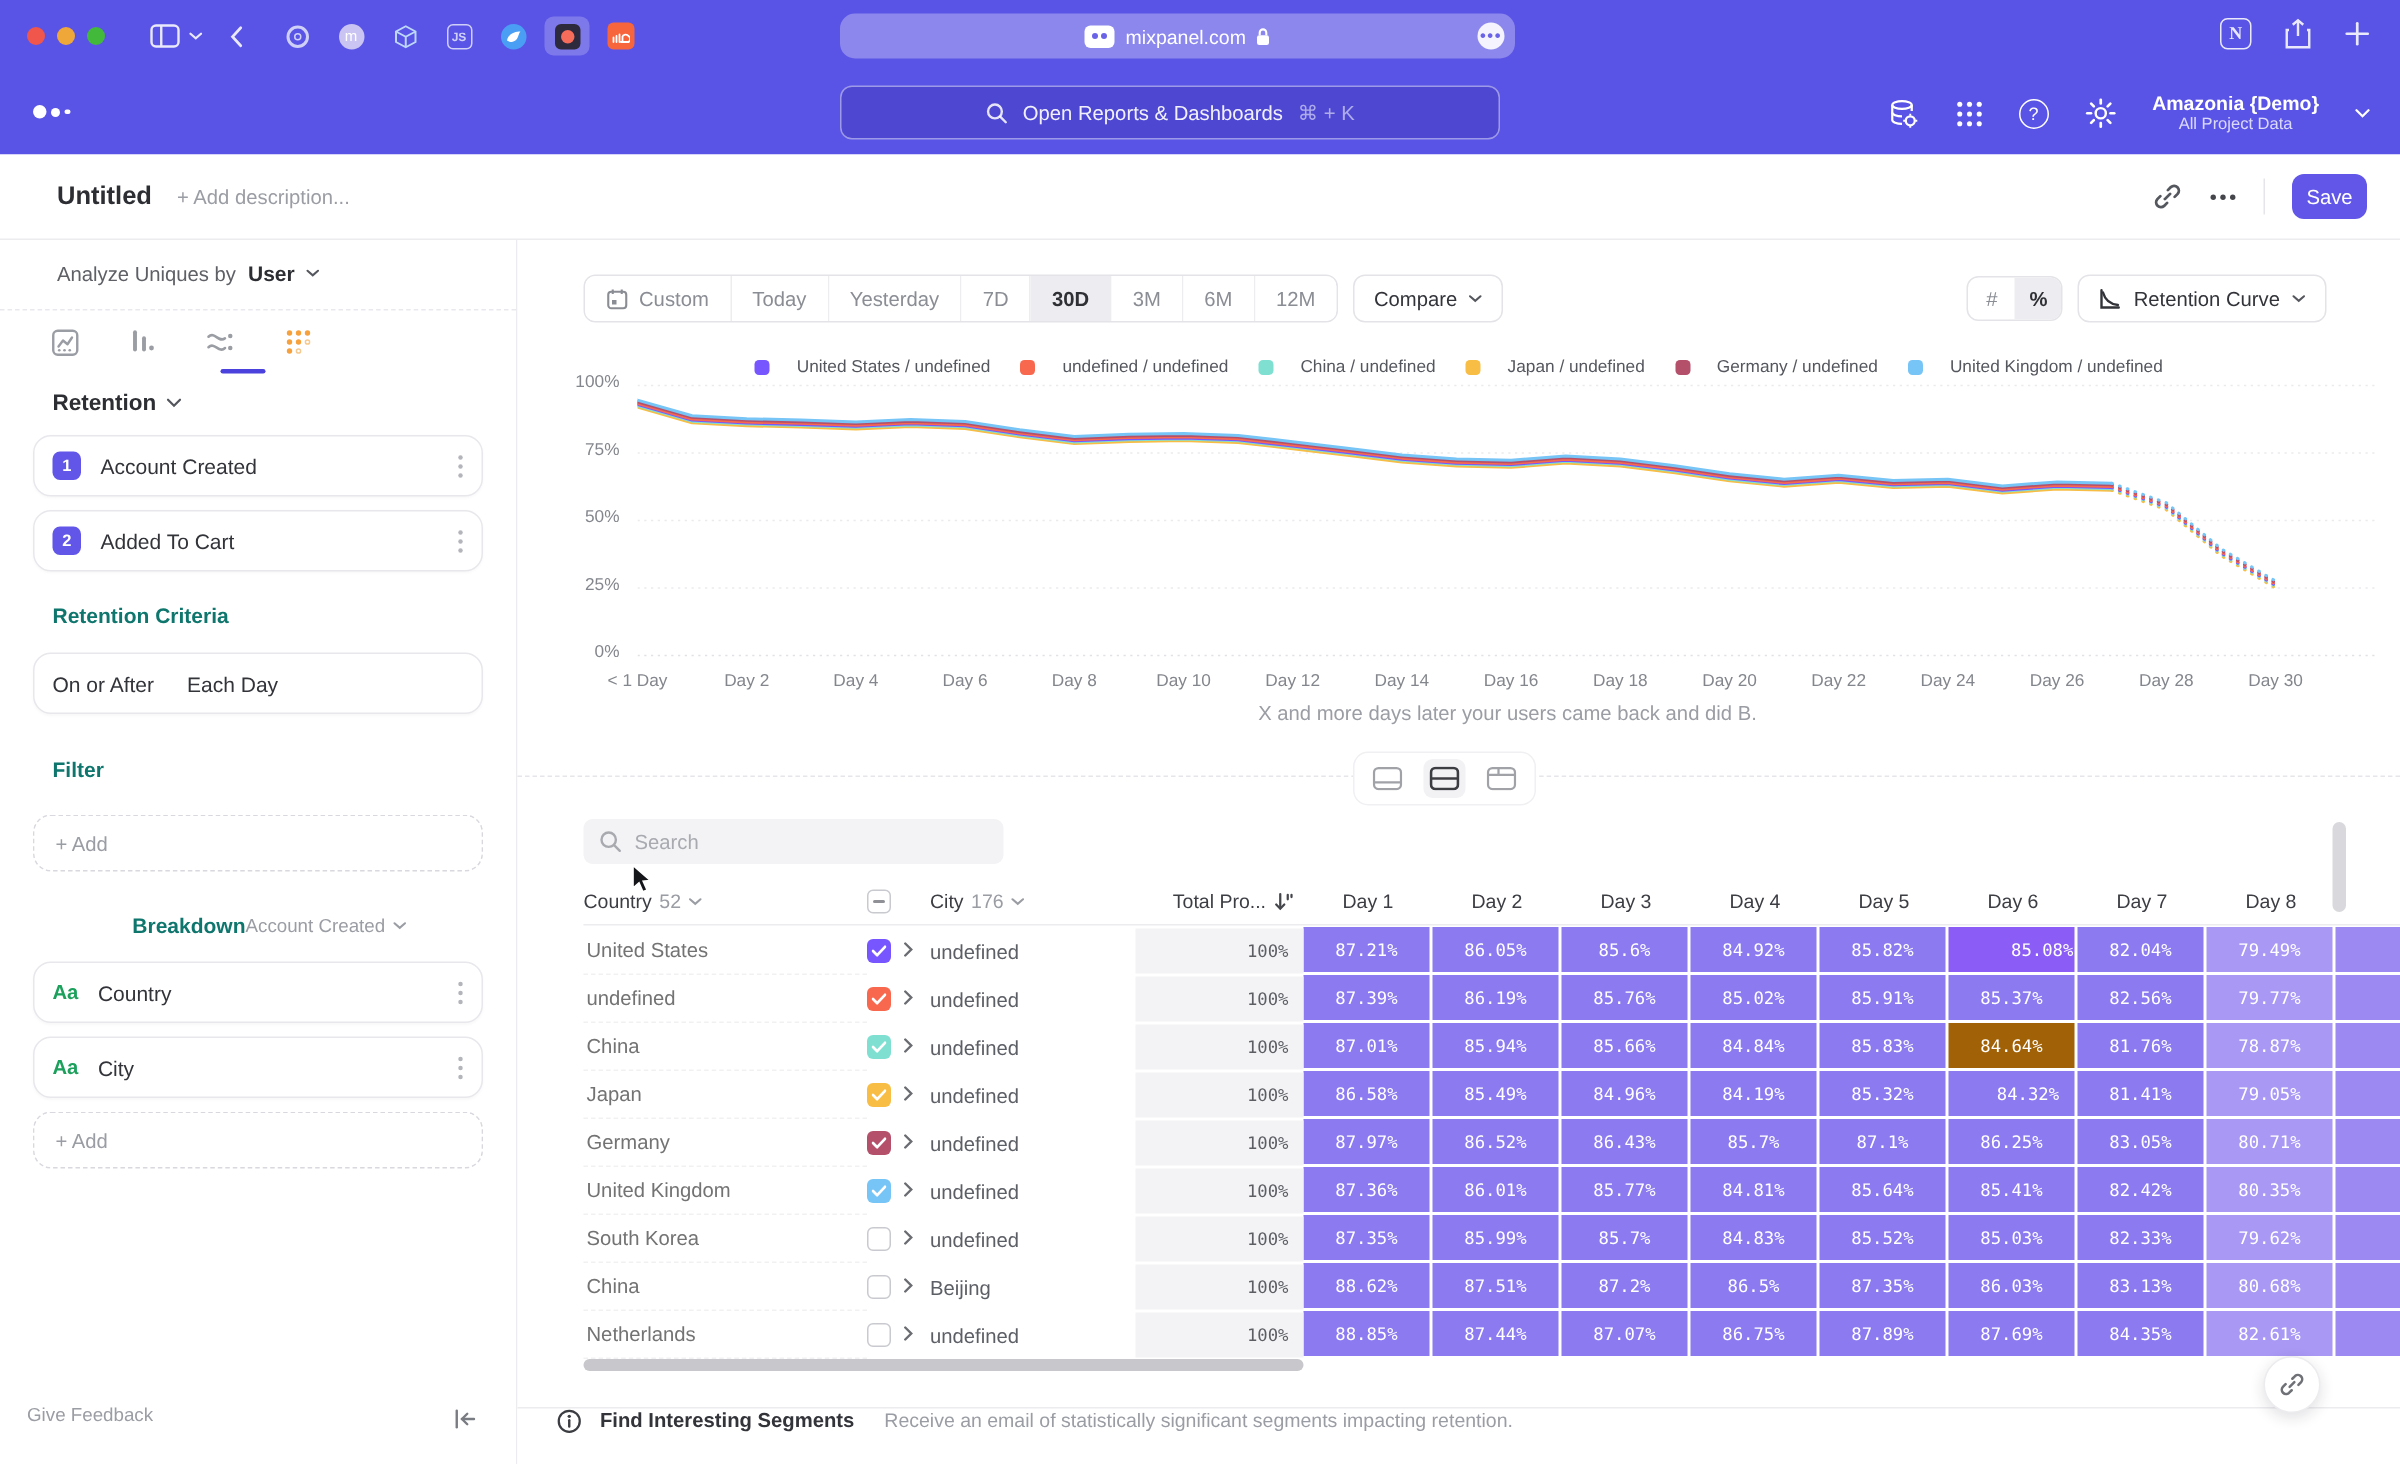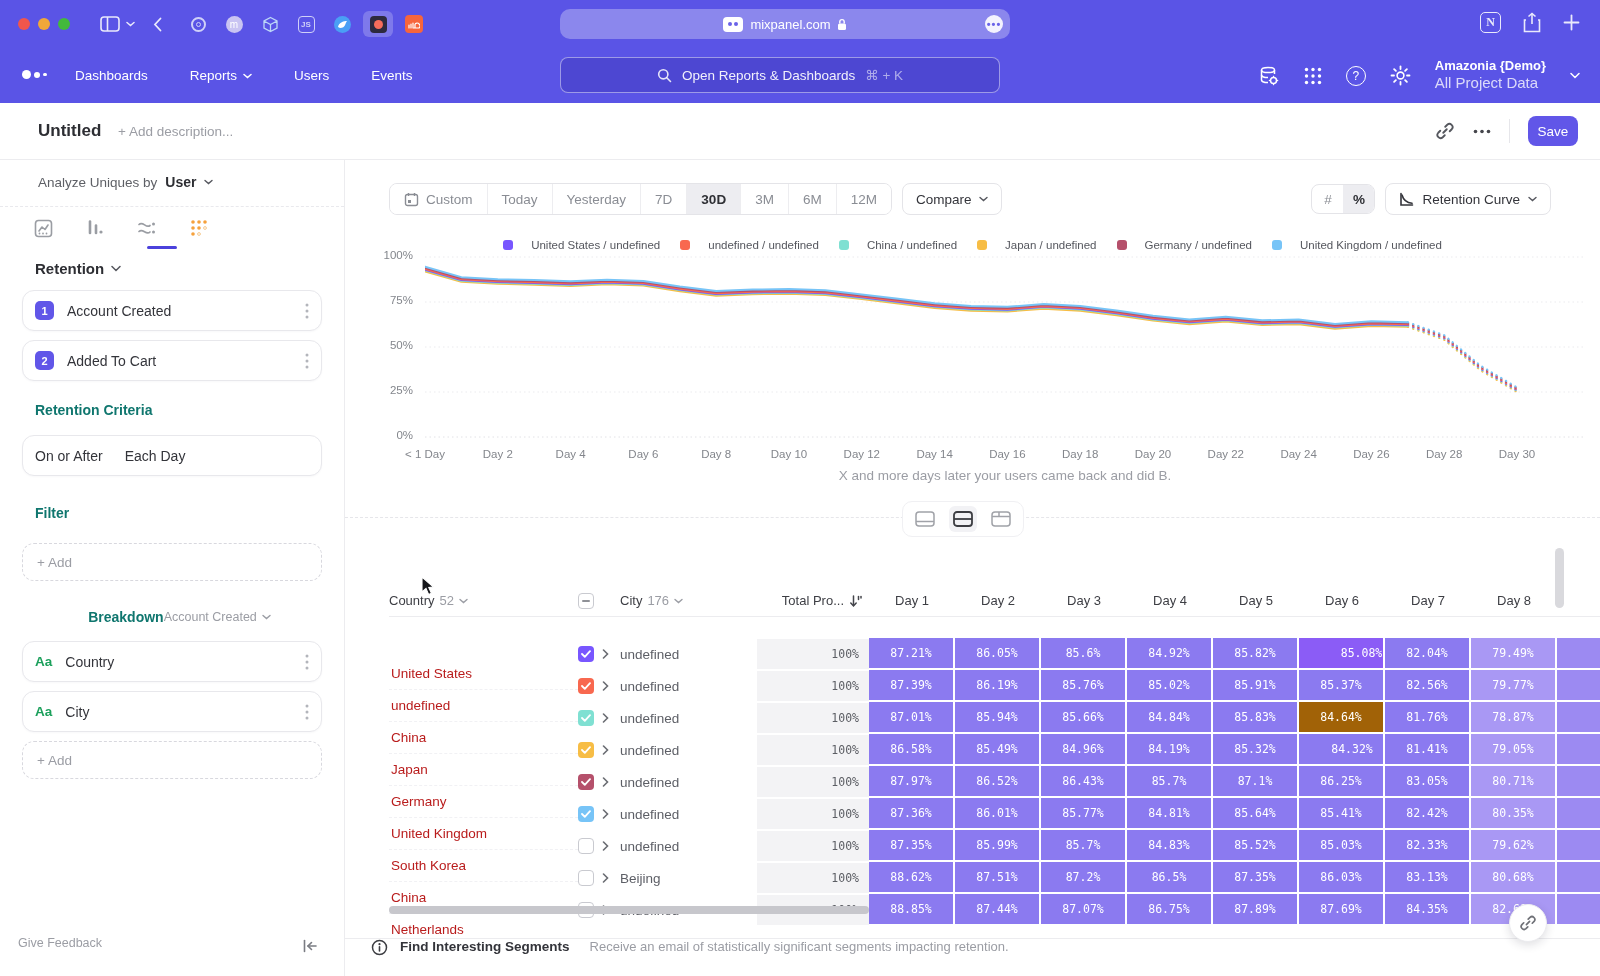--- a/index.html
+++ b/index.html
@@ -27,21 +27,21 @@
   .logo-dots i{background:#fff;border-radius:50%;display:block;}
   .nav-links{position:absolute;left:75px;top:0;height:55px;display:flex;align-items:center;gap:42px;}
   .nav-link{color:#fff;font-size:13.5px;display:flex;align-items:center;gap:6px;cursor:default;}
   .nav-search{position:absolute;left:560px;top:9px;width:440px;height:36px;border-radius:8px;
     background:rgba(22,16,120,0.18);border:1px solid rgba(255,255,255,0.45);
     display:flex;align-items:center;justify-content:center;gap:10px;color:rgba(255,255,255,0.92);font-size:13.5px;}
   .nav-search .shortcut{color:rgba(255,255,255,0.55);}
   .nav-right{position:absolute;right:20px;top:0;height:55px;display:flex;align-items:center;gap:24px;}
   .proj{color:#fff;text-align:left;line-height:1.25;}
   .proj .p1{font-size:13px;font-weight:700;}
-  .proj .p2{font-size:15px;color:rgba(255,255,255,0.78);}
+  .proj .p2{font-size:11px;color:rgba(255,255,255,0.78);text-align:center;}
 
   
   .page-header{position:absolute;top:103px;left:0;width:1600px;height:57px;background:#fff;border-bottom:1px solid #ececef;}
   .title{position:absolute;left:38px;top:18px;font-size:17px;font-weight:700;color:#2d2e33;}
   .desc-ph{position:absolute;left:118px;top:21px;font-size:13.5px;color:#9b9da4;}
   .hdr-right{position:absolute;right:22px;top:13px;display:flex;align-items:center;gap:18px;}
   .vdiv{width:1px;height:24px;background:#e6e6ea;}
   .save-btn{width:50px;height:30px;border-radius:8px;background:#6156e8;color:#fff;font-size:13.5px;
     display:flex;align-items:center;justify-content:center;font-weight:500;}
 
@@ -104,21 +104,21 @@
   .search-box span{color:#a8aab0;font-size:13.5px;}
 
   .tgrid{display:grid;grid-template-columns:189px 24px 18px 137px 112px repeat(8,86px) 43px;align-items:center;}
   .table-head{position:absolute;top:425px;left:44px;width:1211px;height:32px;border-bottom:1px solid #ececef;}
   .hc{font-size:13px;color:#3d3e44;display:flex;align-items:center;gap:5px;}
   .hc .cnt{color:#9b9da4;}
   .hc.day{justify-content:center;}
   .hc.total{justify-content:flex-end;padding-right:6px;}
   .rows{position:absolute;top:458px;left:44px;width:1211px;}
   .trow{height:32px;}
-  .cell-name{font-size:13.5px;color:#b91c1c;padding-left:2px;border-bottom:1px dashed #f1f1f4;height:32px;display:flex;align-items:center;margin-top:40px;}
+  .cell-name{font-size:13.5px;color:#737373;padding-left:2px;border-bottom:1px dashed #f1f1f4;height:32px;display:flex;align-items:center;}
   .cbx{width:16px;height:16px;border-radius:4px;display:flex;align-items:center;justify-content:center;}
   .cbx.un{border:1.5px solid #c9cad0;background:#fff;}
   .cell-city{font-size:13.5px;color:#5d5f66;}
   .cell-total{position:relative;height:32px;display:flex;align-items:center;justify-content:flex-end;}
   .cell-total .bar{position:absolute;left:0;right:0;top:1px;bottom:1px;background:#f3f3f5;}
   .cell-total b{position:relative;font-family:"DejaVu Sans Mono",monospace;font-weight:400;font-size:11.5px;color:#5c5e64;padding-right:10px;}
   .heat{width:84px;height:30px;margin:0 2px 2px 0;display:flex;align-items:center;justify-content:center;
     color:#fff;font-family:"DejaVu Sans Mono",monospace;font-size:11.5px;}
   .sliver{width:43px;height:30px;margin-bottom:2px;}
   .h-scroll{position:absolute;top:746px;left:44px;width:480px;height:8px;border-radius:4px;background:#c7c7cc;}
@@ -223,37 +223,20 @@
           <line x1="1.5" y1="8.5" x2="15.5" y2="8.5" stroke="#e9e9fb" stroke-width="1.8" stroke-linecap="round"></line>
         </svg>
     </div>
   </div>
 
   <div class="app-nav">
     <div class="logo-dots">
       <i style="width:9px;height:9px;"></i>
         <i style="width:6px;height:6px;"></i>
         <i style="width:3.5px;height:3.5px;"></i>
-    </div>
-    <div class="nav-links">
-      <span class="nav-link">
-          <span>Dashboards</span>
-        </span>
-      <span class="nav-link">
-          <span>Reports</span>
-        <svg width="9" height="6" viewBox="0 0 9 6">
-            <polyline points="1,1.5 4.5,4.5 8,1.5" fill="none" stroke="#fff" stroke-width="1.5" stroke-linecap="round"></polyline>
-          </svg>
-        </span>
-      <span class="nav-link">
-          <span>Users</span>
-        </span>
-      <span class="nav-link">
-          <span>Events</span>
-        </span>
     </div>
     <div class="nav-search">
       <svg width="15" height="15" viewBox="0 0 15 15">
           <circle cx="6.3" cy="6.3" r="4.6" fill="none" stroke="rgba(255,255,255,0.85)" stroke-width="1.6"></circle>
           <line x1="9.8" y1="9.8" x2="13.5" y2="13.5" stroke="rgba(255,255,255,0.85)" stroke-width="1.6" stroke-linecap="round"></line>
         </svg>
       <span>Open Reports &amp; Dashboards</span>
       <span class="shortcut">⌘ + K</span>
     </div>
     <div class="nav-right">
@@ -623,20 +606,27 @@
       </div>
       <div class="vt">
         <svg width="20" height="16" viewBox="0 0 20 16">
             <rect x="1" y="1" width="18" height="14" rx="3" fill="none" stroke="#a0a2a8" stroke-width="1.5"></rect>
             <line x1="1" y1="5.5" x2="19" y2="5.5" stroke="#a0a2a8" stroke-width="1.5"></line>
             <line x1="8" y1="1" x2="8" y2="5.5" stroke="#a0a2a8" stroke-width="1.5"></line>
           </svg>
       </div>
     </div>
 
+    <div class="search-box">
+      <svg width="16" height="16" viewBox="0 0 16 16">
+          <circle cx="6.8" cy="6.8" r="4.8" fill="none" stroke="#a8aab0" stroke-width="1.6"></circle>
+          <line x1="10.4" y1="10.4" x2="14.2" y2="14.2" stroke="#a8aab0" stroke-width="1.6" stroke-linecap="round"></line>
+        </svg>
+      <span>Search</span>
+    </div>
 
     <div class="table-head tgrid" id="thead">
       <div class="hc">
         <span>Country</span>
         <span class="cnt">52</span>
         <svg width="9" height="6" viewBox="0 0 9 6">
             <polyline points="1,1.5 4.5,4.5 8,1.5" fill="none" stroke="#9b9da4" stroke-width="1.4" stroke-linecap="round"></polyline>
           </svg>
       </div>
       <div class="hc">

